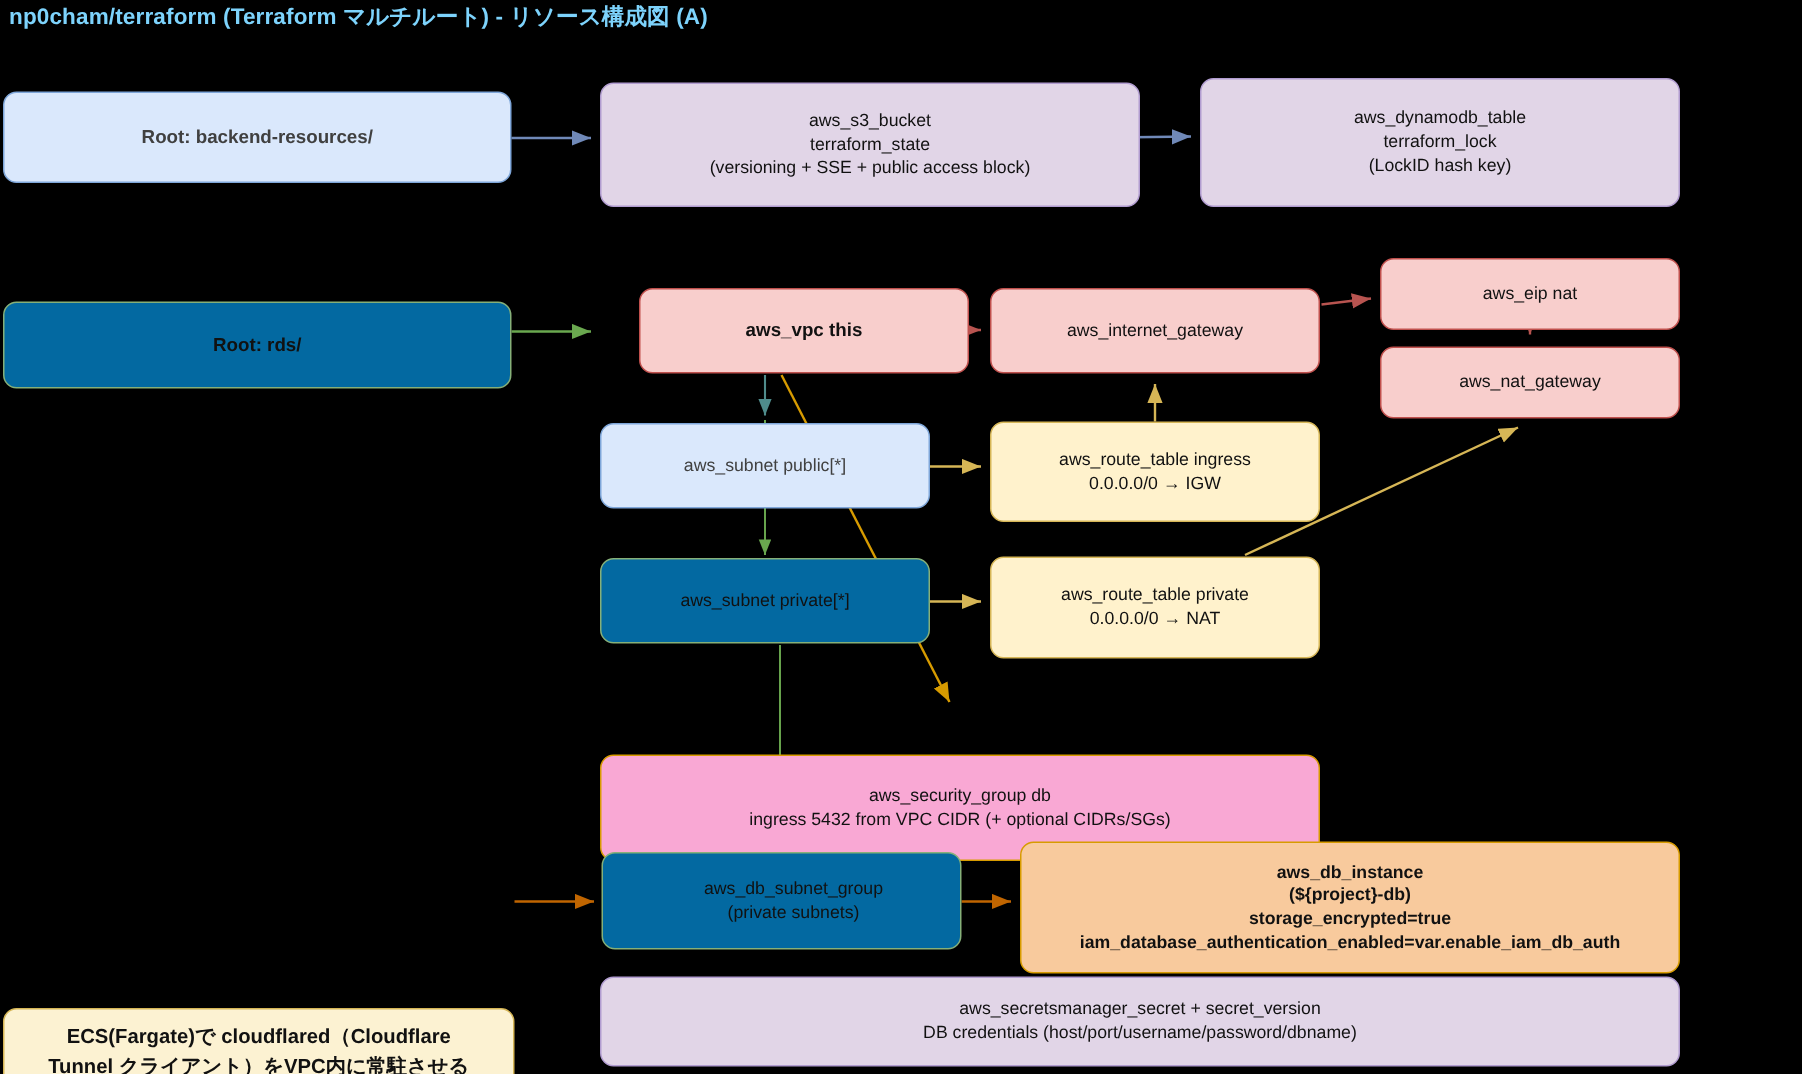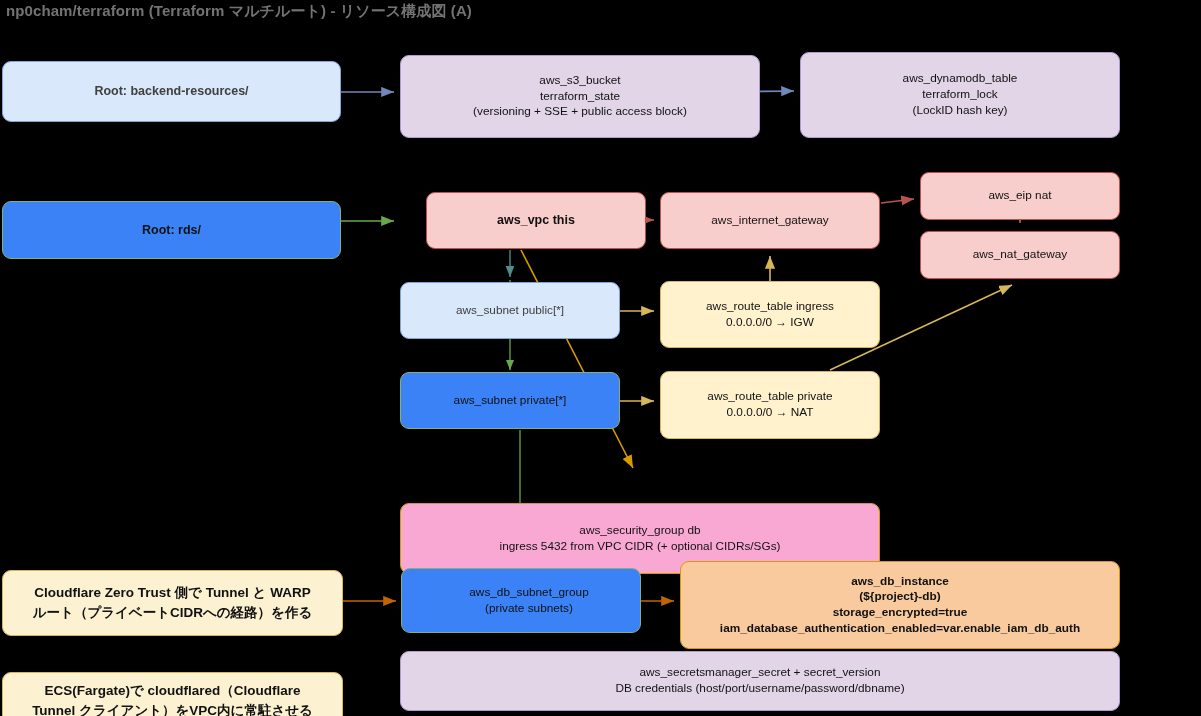--- a/index.html
+++ b/index.html
@@ -15,21 +15,21 @@
     position: relative;
     width: 1201px;
     height: 716px;
     background: #000000;
     overflow: hidden;
   }
   #title {
     position: absolute;
     left: 6px;
     top: 2px;
-    color: #737373;
+    color: #7dd3fc;
     font-size: 15px;
     font-weight: bold;
     letter-spacing: 0.1px;
     white-space: nowrap;
   }
   svg#edges {
     position: absolute;
     left: 0;
     top: 0;
     width: 1201px;
@@ -53,21 +53,21 @@
     width: 100%;
   }
   .node .ln {
     display: block;
     white-space: nowrap;
   }
 
   
   .c-blue   { background: #dae8fc; border-color: #7ea6d9; color: #404040; }
   .c-purple { background: #e1d5e7; border-color: #b19cd0; color: #111111; }
-  .c-green  { background: #3b82f6; border-color: #86b079; color: #111111; }
+  .c-green  { background: #0369a1; border-color: #86b079; color: #111111; }
   .c-red    { background: #f8cecc; border-color: #c0504d; color: #111111; }
   .c-yellow { background: #fff2cc; border-color: #d6b656; color: #111111; }
   .c-peach  { background: #f9a8d4; border-color: #d79b00; color: #111111; margin-top: 33px; }
   .c-orange { background: #f8ca9d; border-color: #d79b00; color: #111111; }
   .c-note   { background: #fcf2d2; border-color: #d6b656; color: #111111; }
 
   .bold    { font-weight: bold; }
   .fs13    { font-size: 12.5px; }
   .fs12    { font-size: 11.8px; }
   .note-txt{ font-size: 13.5px; font-weight: bold; line-height: 1.45; }
@@ -240,26 +240,20 @@
     </div>
   </div>
 
   <div class="node c-purple" style="left:400px; top:651px; width:720px; height:60px;">
     <div class="lines">
       <span class="ln fs12">aws_secretsmanager_secret + secret_version</span>
       <span class="ln fs12">DB credentials (host/port/username/password/dbname)</span>
     </div>
   </div>
 
-  <div class="node c-note" style="left:2px; top:570px; width:341px; height:66px;">
-    <div class="lines">
-      <span class="ln note-txt">Cloudflare Zero Trust 側で Tunnel と WARP</span>
-      <span class="ln note-txt">ルート（プライベートCIDRへの経路）を作る</span>
-    </div>
-  </div>
 
   <div class="node c-note" style="left:2px; top:652px; width:341px; height:58px;margin-top:20px;">
     <div class="lines">
       <span class="ln note-txt">ECS(Fargate)で cloudflared（Cloudflare</span>
       <span class="ln note-txt">Tunnel クライアント）をVPC内に常駐させる</span>
     </div>
   </div>
 
 </div>
 

